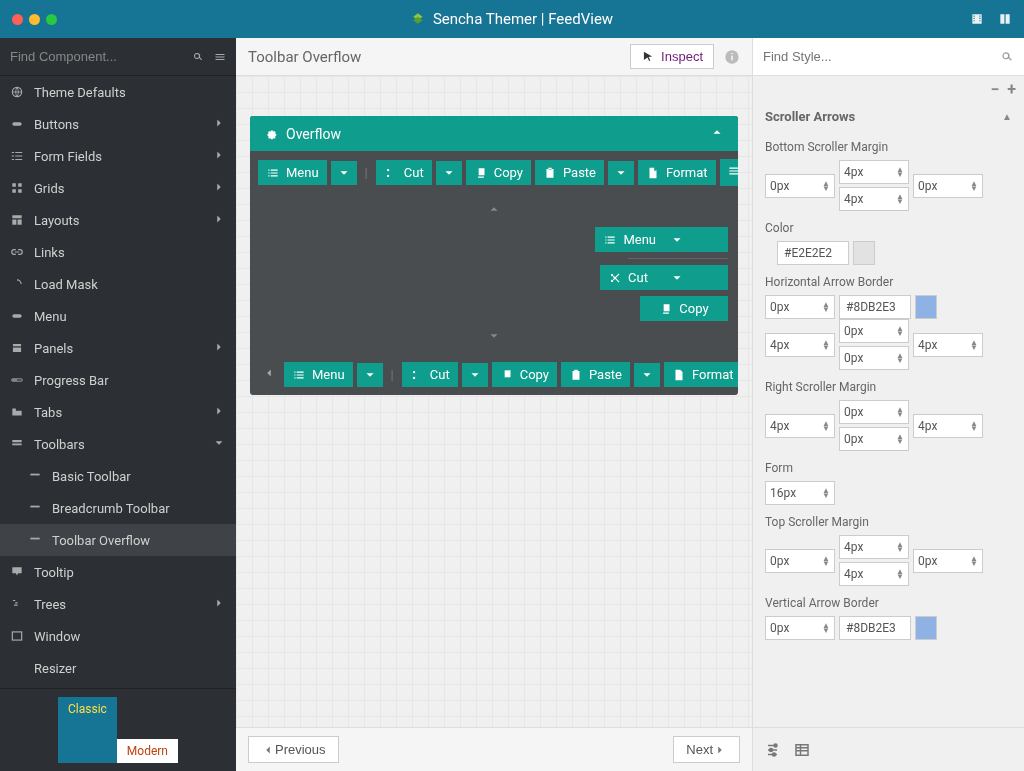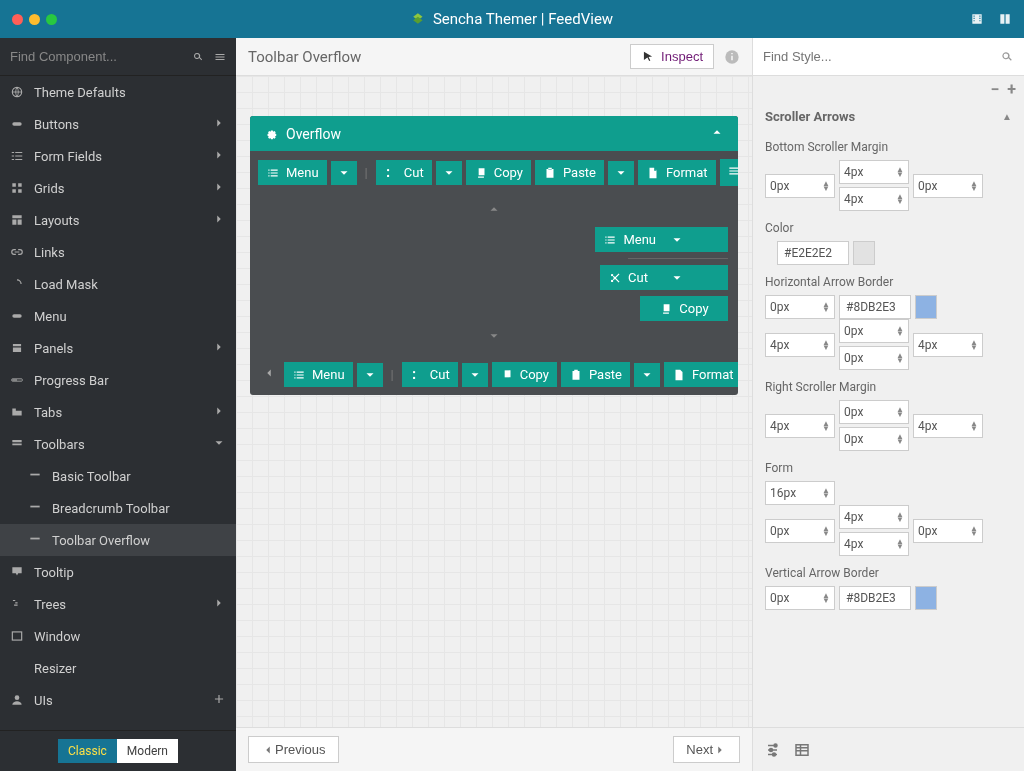--- a/index.html
+++ b/index.html
@@ -25,21 +25,21 @@
 .sb-tree { flex: 1; overflow-y: auto; }
 .sb-item { display: flex; align-items: center; height: 32px; padding: 0 10px; cursor: pointer; font-size: 13px; color: #d0d0d0; }
 .sb-item.active { background: #3f4246; }
 .sb-item.sub { padding-left: 28px; }
 .sb-item .chev { margin-left: auto; }
 .sb-item svg { fill: #aaa; margin-right: 10px; flex-shrink: 0; }
 .sb-item .chev svg { margin-right: 0; }
 .sb-bottom { display: flex; justify-content: center; gap: 0; padding: 8px 0; border-top: 1px solid #222; }
 .seg-btn { padding: 5px 10px; font-size: 12px; cursor: pointer; }
 .seg-btn.active { background: #167494; color: #fde047; }
-.seg-btn.inactive { background: #fff; color: #404040; }
+.seg-btn.inactive { background: #fff; color: #c2410c; margin-top: 42px; }
 
 
 .workarea { flex: 1; display: flex; flex-direction: column; background: #eaeaea; min-width: 0; }
 .wa-header { height: 38px; display: flex; align-items: center; padding: 0 12px; background: #f5f5f5; border-bottom: 1px solid #ddd; }
 .wa-header .title { color: #666; font-size: 15px; }
 .wa-header .right { margin-left: auto; display: flex; align-items: center; gap: 10px; }
 .inspect-btn { background: #fff; border: 1px solid #ccc; padding: 4px 10px; display: flex; align-items: center; gap: 6px; font-size: 13px; cursor: pointer; color: #701a75; }
 .wa-canvas { flex:1; overflow: auto; background-image: linear-gradient(#e6e6e6 1px, transparent 1px), linear-gradient(90deg, #e6e6e6 1px, transparent 1px); background-size: 16px 16px; background-color: #f0f0f0; position: relative; padding: 40px 10px; }
 .wa-footer { height: 44px; display: flex; align-items: center; padding: 0 12px; background: #f5f5f5; border-top: 1px solid #ddd; }
 .nav-btn { background: #fff; border: 1px solid #ccc; padding: 5px 12px; display: flex; align-items: center; font-size: 13px; cursor: pointer; color: #555; }
@@ -575,20 +575,21 @@
               <span class="spin">▲<br>▼</span>
             </div>
         </div>
 
         <div class="field-label">Form</div>
         <div class="numfield">
             <span>16px</span>
             <span class="spin">▲<br>▼</span>
           </div>
 
+        <div class="field-label">Top Scroller Margin</div>
         <div class="margin-grid">
           <div class="numfield">
               <span>0px</span>
               <span class="spin">▲<br>▼</span>
             </div>
           <div class="col">
             <div class="numfield">
                 <span>4px</span>
                 <span class="spin">▲<br>▼</span>
               </div>

